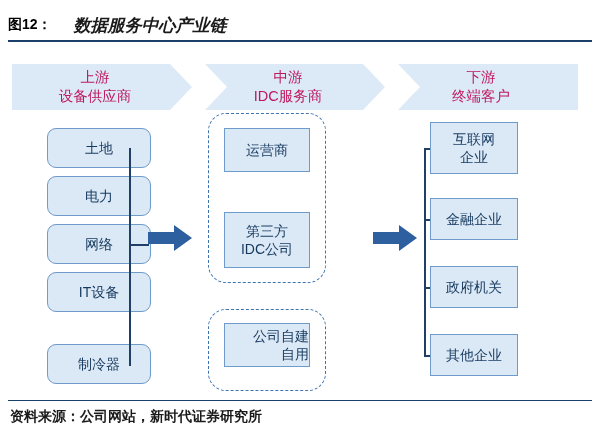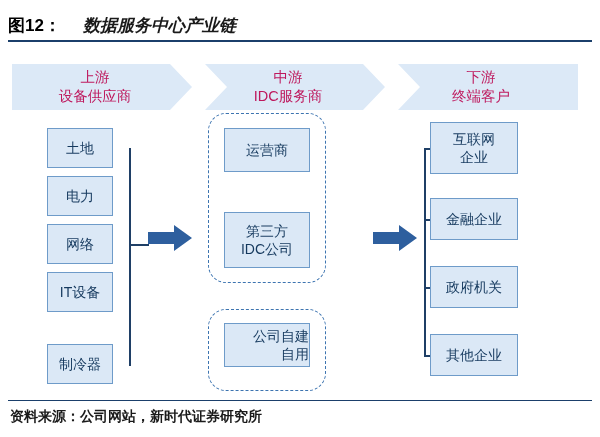--- a/index.html
+++ b/index.html
@@ -22,21 +22,21 @@
   .fig-header {
     position: absolute;
     left: 8px;
     top: 10px;
     width: 584px;
     height: 30px;
     display: flex;
     align-items: center;
   }
   .fig-label {
-    font-size: 17px;
+    font-size: 14px;
     font-weight: bold;
     color: #000000;
     letter-spacing: 0px;
     white-space: nowrap;
   }
   .fig-title {
     font-size: 17px;
     font-weight: bold;
     font-style: italic;
     color: #1a1a1a;
@@ -112,21 +112,21 @@
     line-height: 18px;
     text-align: center;
     display: flex;
     flex-direction: column;
     align-items: center;
     justify-content: center;
   }
   .node span { display: block; white-space: nowrap; }
 
   
-  .n-left { left: 47px; width: 66px; height: 40px; }
+  .n-left { left: 47px; width: 104px; height: 40px; border-radius: 9px; }
   .n-l1 { top: 128px; }
   .n-l2 { top: 176px; }
   .n-l3 { top: 224px; }
   .n-l4 { top: 272px; }
   .n-l5 { top: 344px; }
 
   
   .n-mid { left: 224px; width: 86px; }
   .n-m1 { top: 128px; height: 44px; text-align: right; }
   .n-m2 { top: 212px; height: 56px; }

